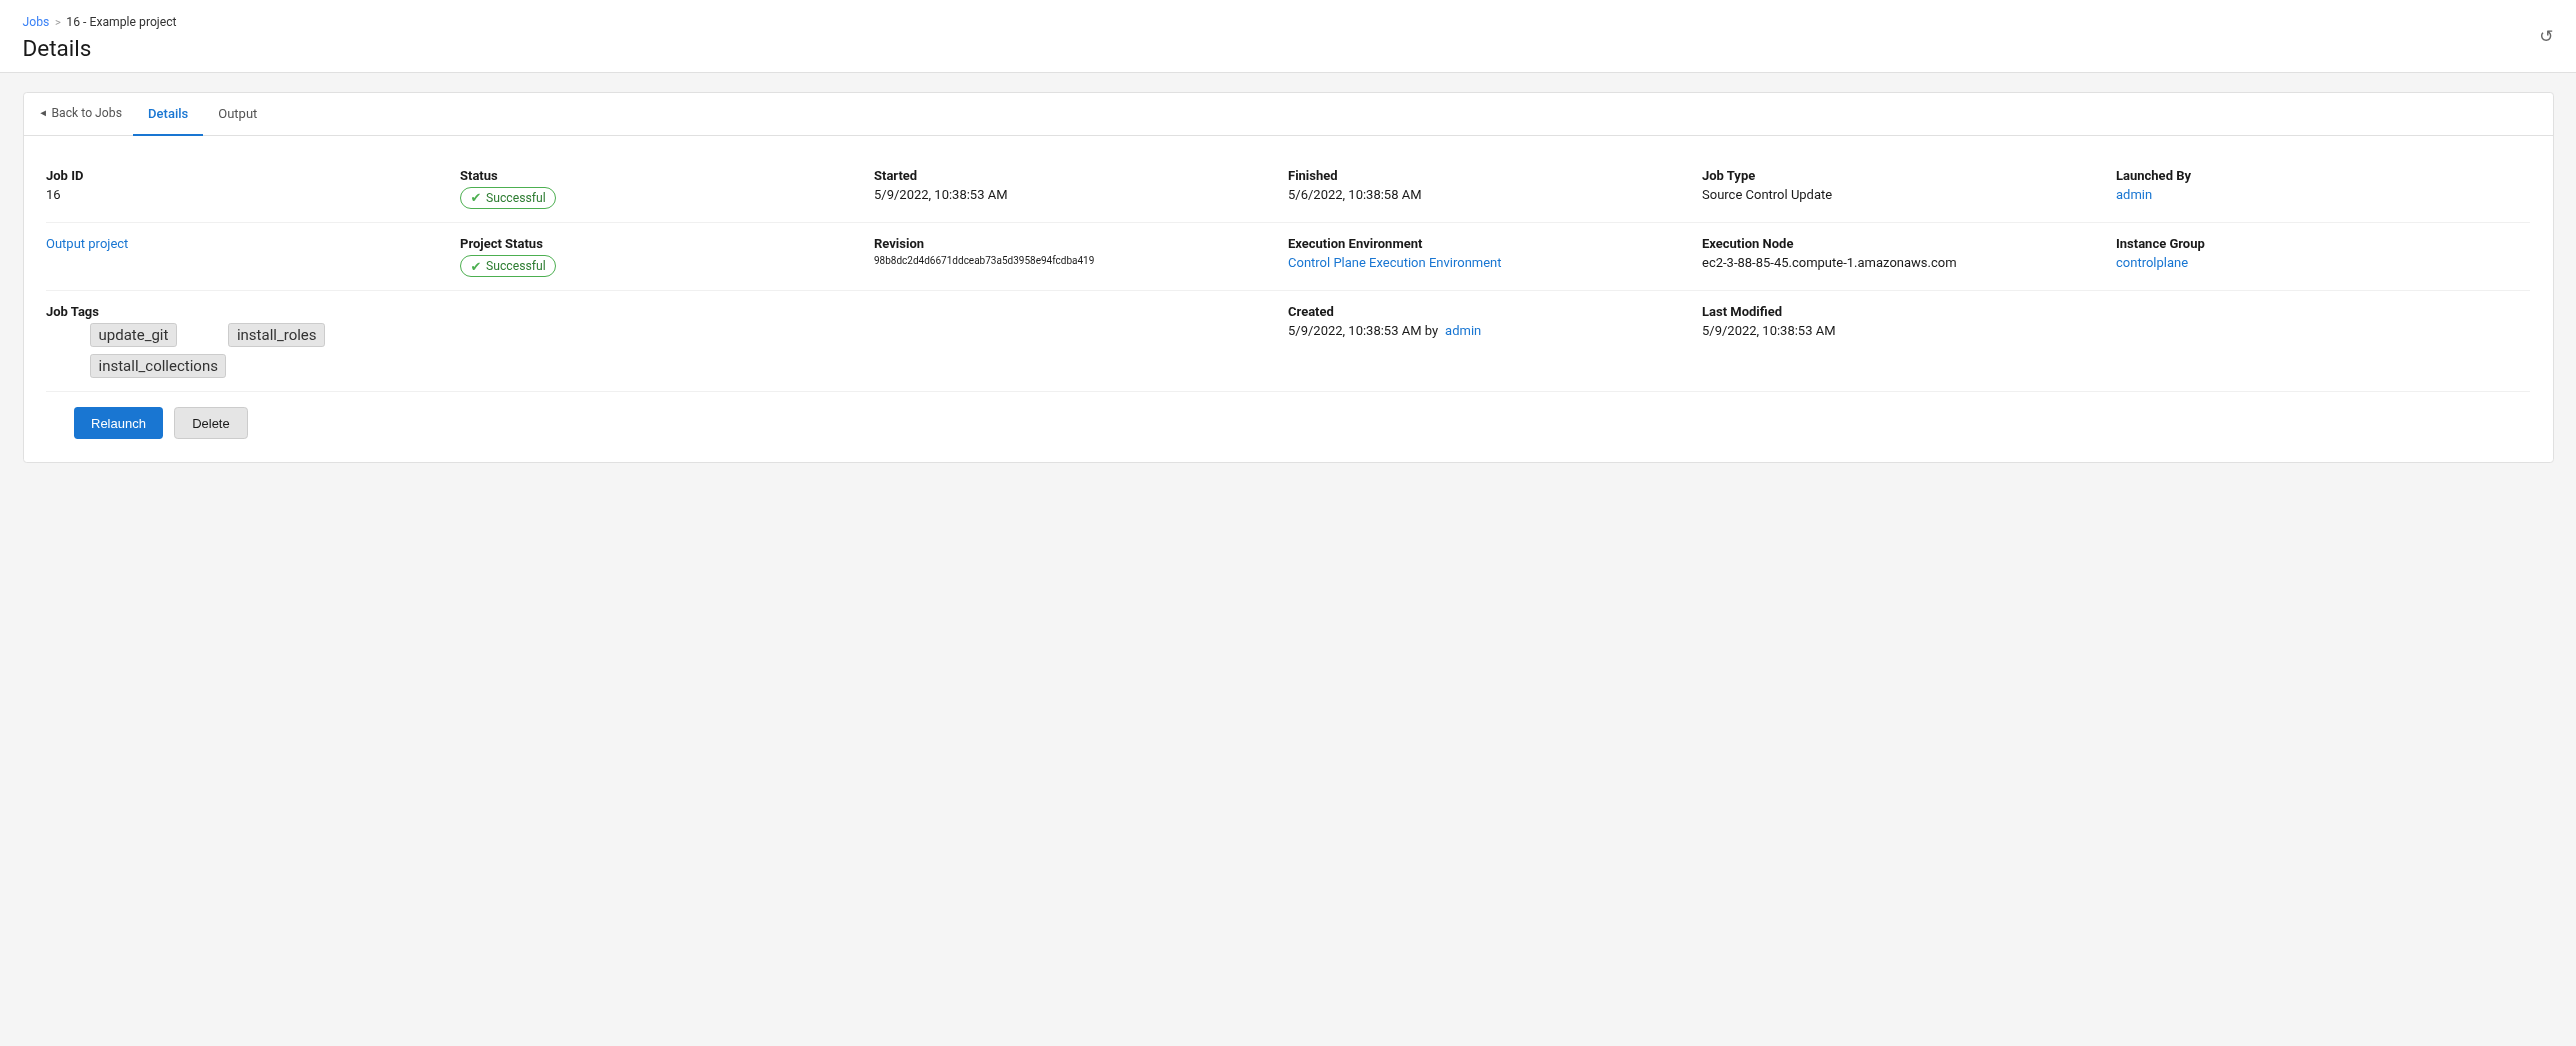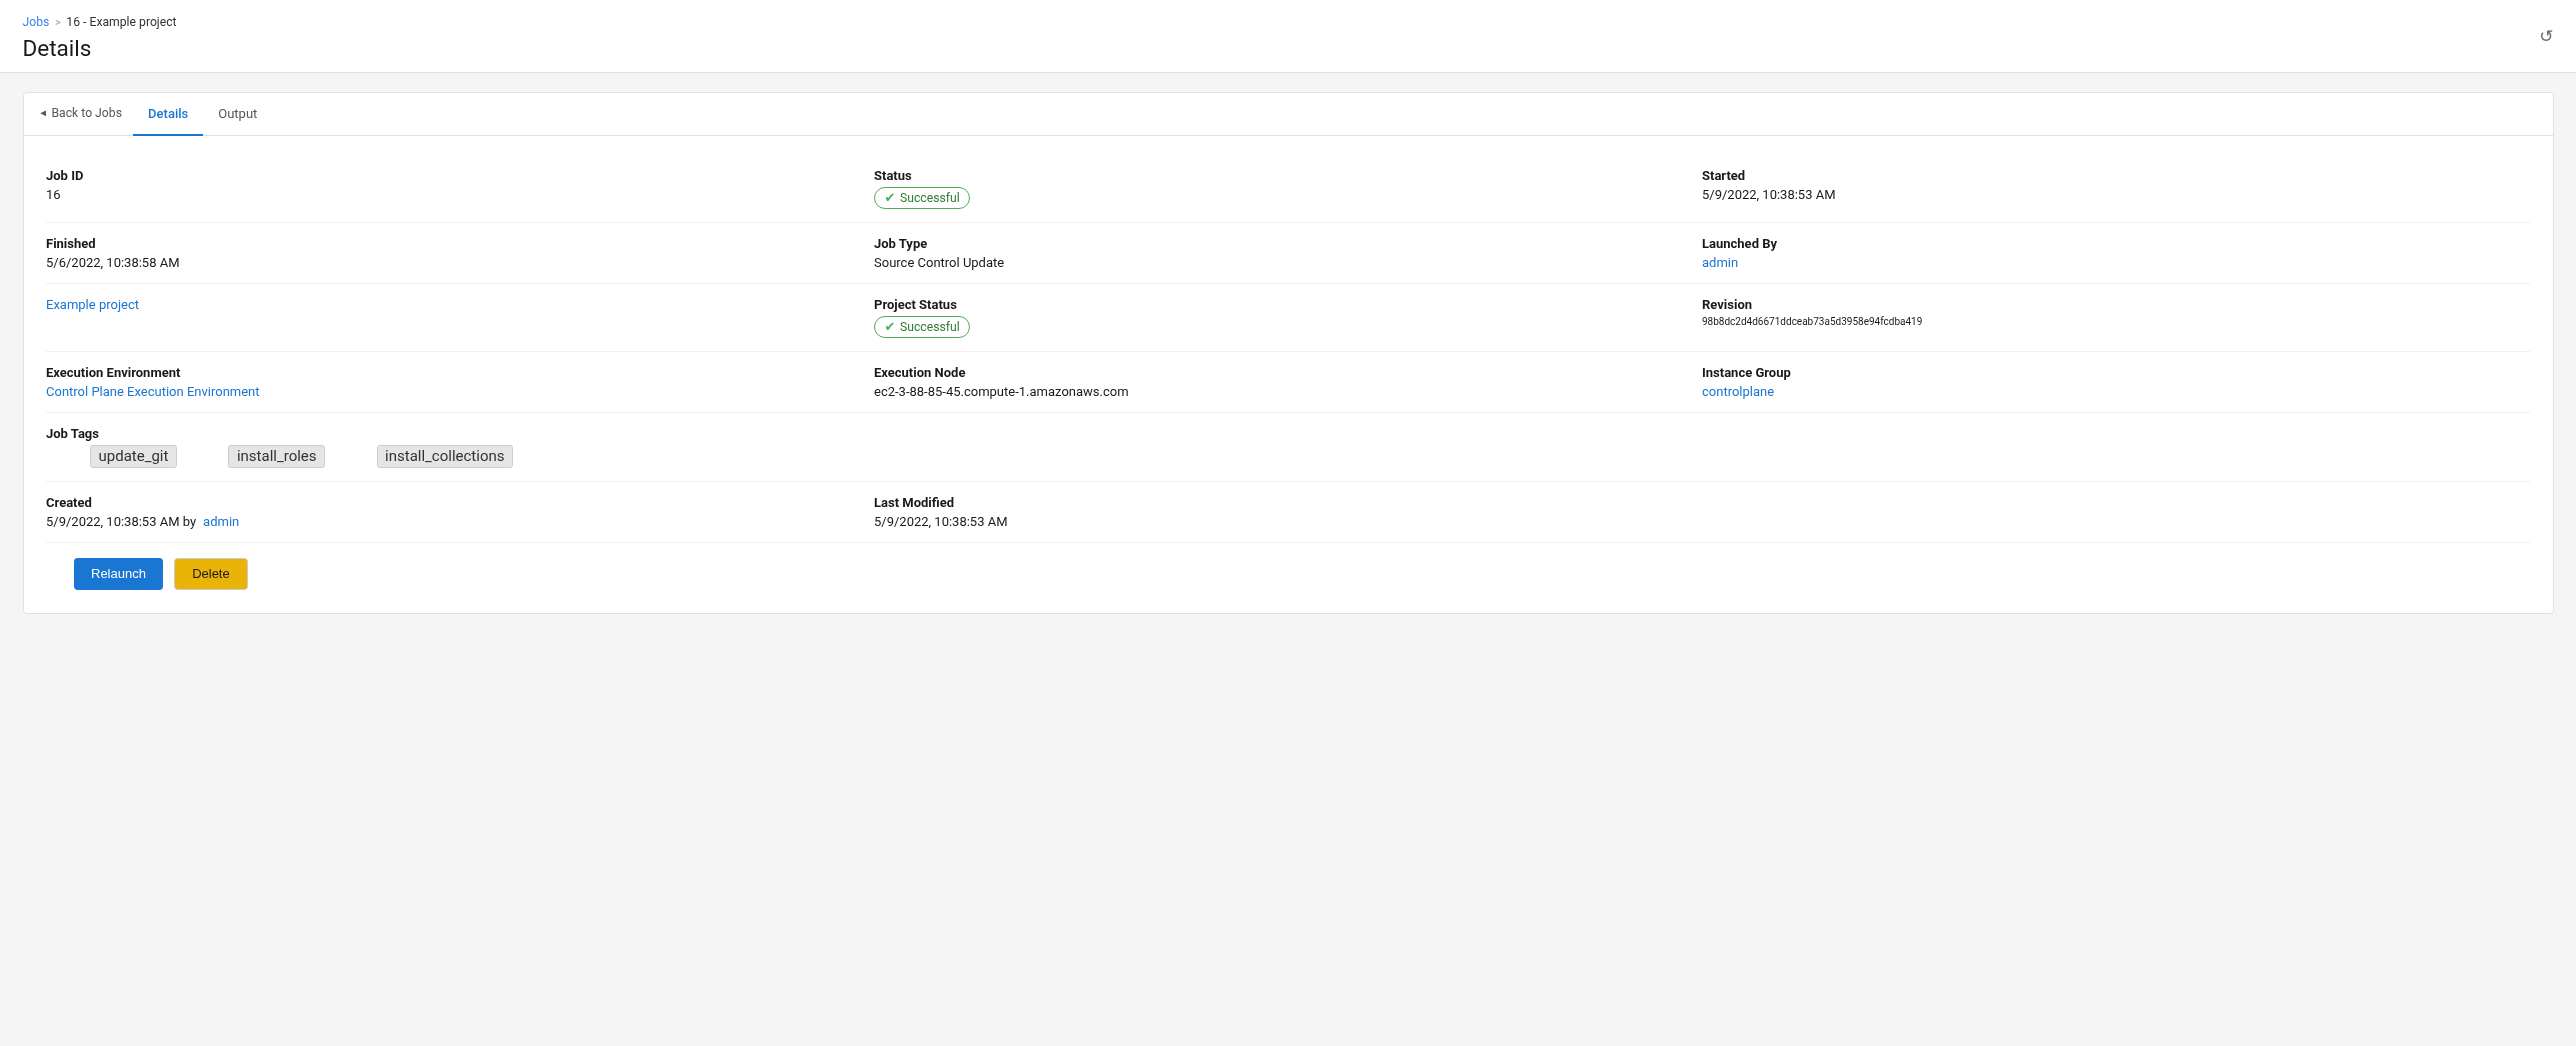--- a/index.html
+++ b/index.html
@@ -85,21 +85,21 @@
       margin-bottom: -0.9px;
     }
     .tab-item.active {
       color: #1976d2;
       border-bottom: 2.8px solid #1976d2;
       font-weight: 500;
     }
     .details-grid {
       padding: 19px 22.5px;
       display: grid;
-      grid-template-columns: 1fr;
+      grid-template-columns: 1fr 1fr;
       gap: 0;
     }
     .detail-row {
       display: grid;
       grid-template-columns: repeat(3, 1fr);
       gap: 0;
       padding: 13px 0;
       border-bottom: 0.9px solid #f0f0f0;
       align-items: start;
     }
@@ -164,21 +164,21 @@
       color: #fff;
       border: none;
       border-radius: 3.7px;
       padding: 7.5px 17px;
       font-size: 13px;
       cursor: pointer;
       font-weight: 500;
       margin-left: 28px;
     }
     .btn-secondary {
-      background: #eab308;
+      background: #e5e5e5;
       color: #1a1a1a;
       border: 0.9px solid #ccc;
       border-radius: 3.7px;
       padding: 7.5px 17px;
       font-size: 13px;
       cursor: pointer;
       font-weight: 500;
     }
     .revision-text {
       word-break: break-all;
@@ -241,21 +241,21 @@
             <span class="detail-value">Source Control Update</span>
           </div>
           <div class="detail-cell">
             <span class="detail-label">Launched By</span>
             <a class="detail-value link">admin</a>
           </div>
         </div>
 
         <div class="detail-row">
           <div class="detail-cell">
-            <a class="detail-value link">Example project</a>
+            <a class="detail-value link">Output project</a>
           </div>
           <div class="detail-cell">
             <span class="detail-label">Project Status</span>
             <span class="status-badge">
               <span class="status-check">✔</span>
               <span>Successful</span>
             </span>
           </div>
           <div class="detail-cell">
             <span class="detail-label">Revision</span>

